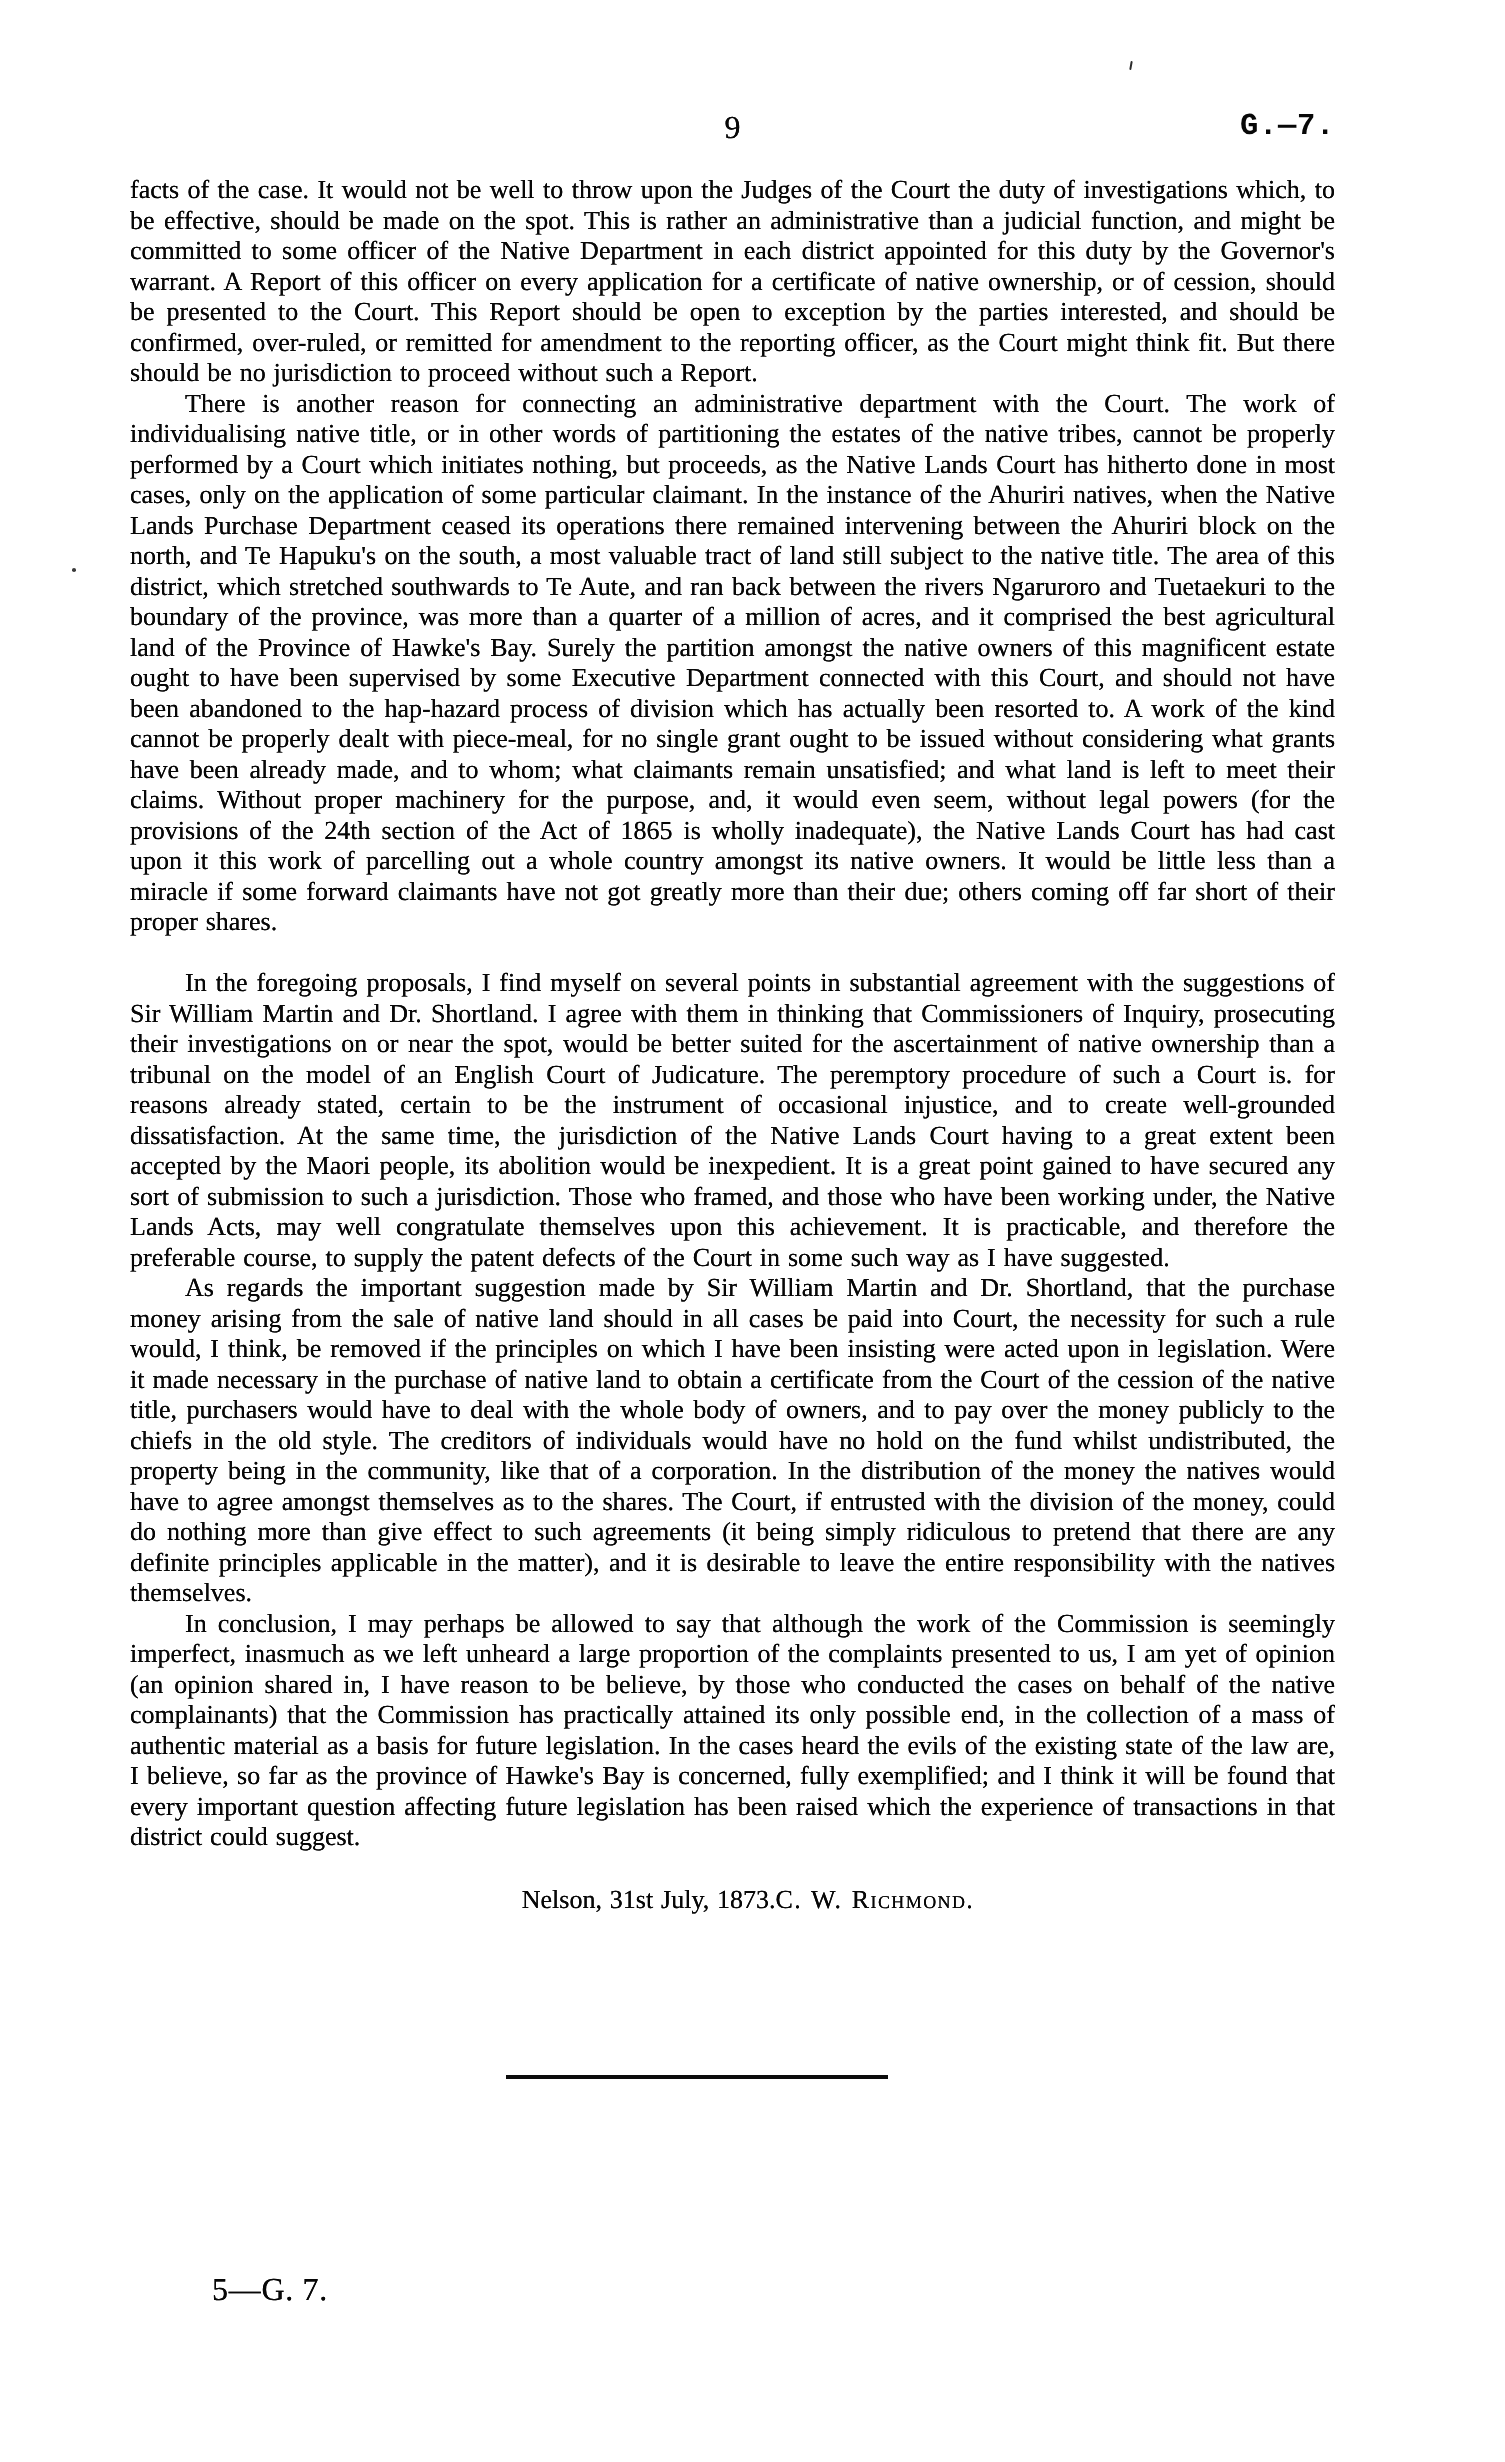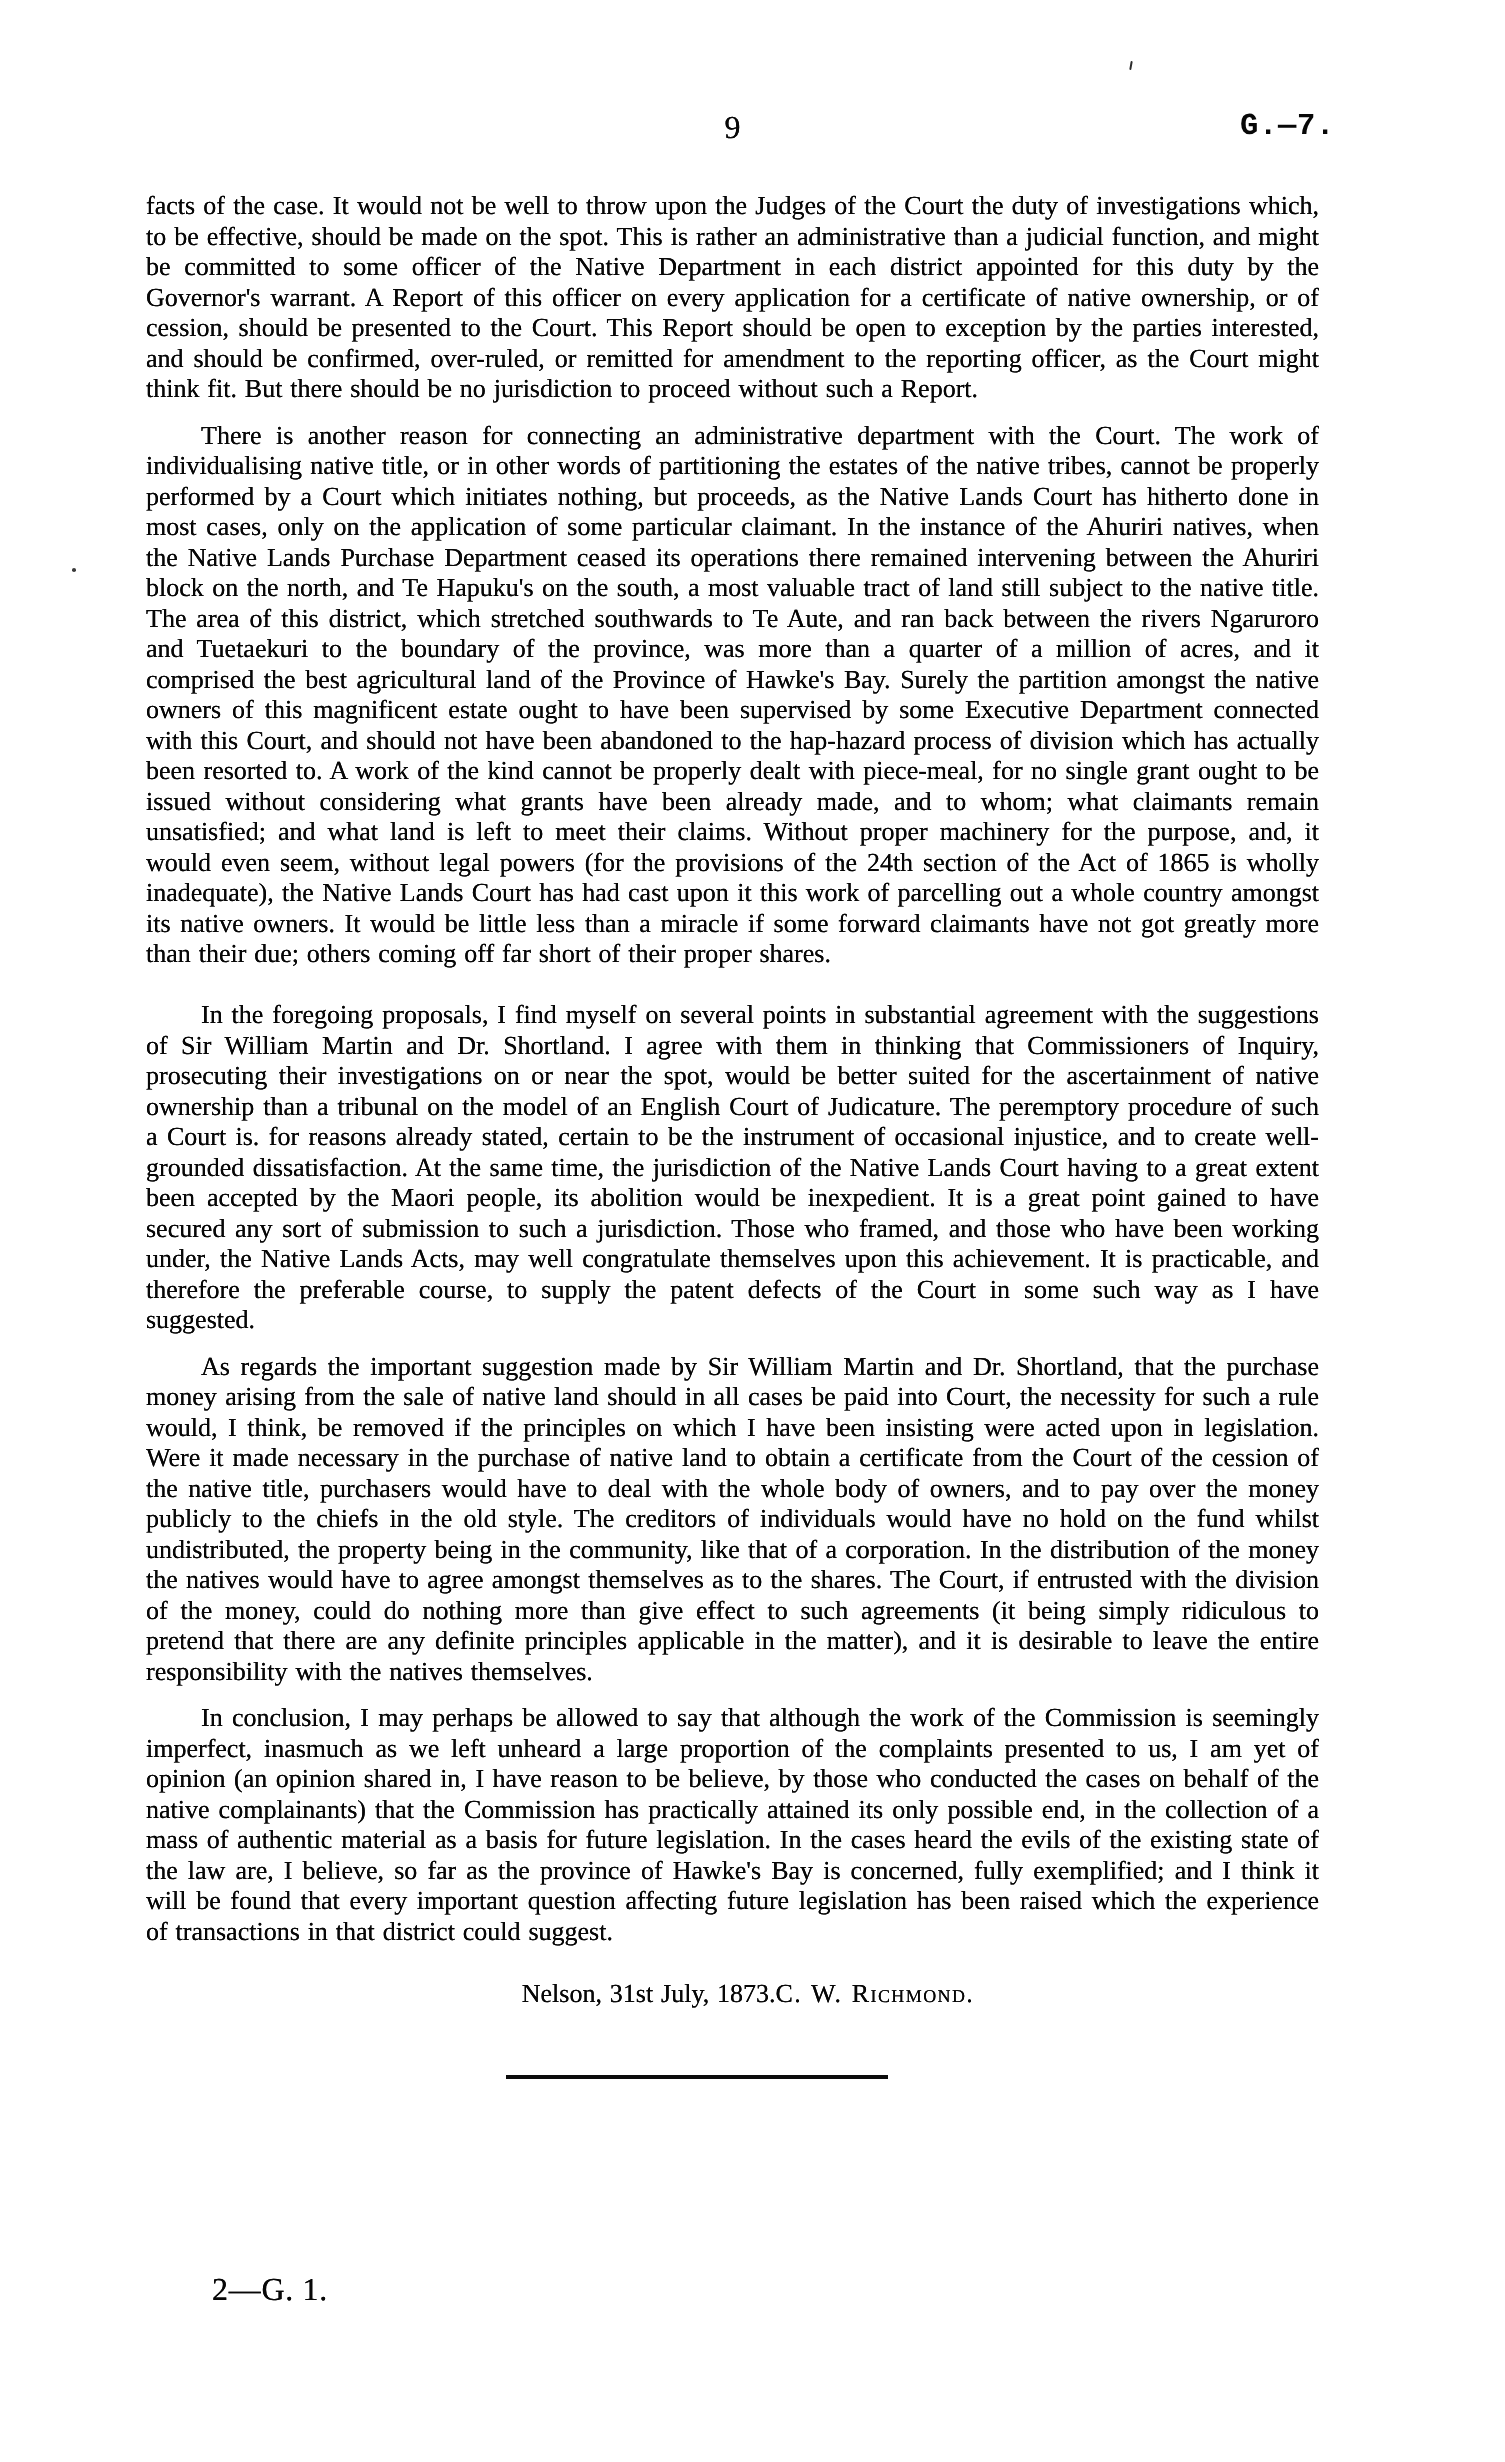--- a/index.html
+++ b/index.html
@@ -50,21 +50,21 @@
     top: 175px;
     left: 130px;
     width: 1205px;
     font-size: 26px;
     line-height: 30.5px;
     text-align: justify;
     text-shadow: 0 0 0.3px currentColor;
     word-spacing: 1.4px;
   }
   .body-text p {
-    margin: 16px;
+    margin: 0;
     text-indent: 55px;
   }
   .body-text p.no-indent { text-indent: 0; }
   .body-text p.gap-before { margin-top: 30.5px; font-family: Liberation Serif, serif; }
   
   .signature-row {
     margin-top: 32px;
     display: flex;
     justify-content: center;
     align-items: baseline;
@@ -137,19 +137,19 @@
     <p>In conclusion, I may perhaps be allowed to say that although the work of the Commission is seemingly imperfect, inasmuch as we left unheard a large proportion of the complaints presented to us, I am yet of opinion (an opinion shared in, I have reason to be believe, by those who conducted the cases on behalf of the native complainants) that the Commission has practically attained its only possible end, in the collection of a mass of authentic material as a basis for future legislation.  In the cases heard the evils of the existing state of the law are, I believe, so far as the province of Hawke's Bay is concerned, fully exemplified; and I think it will be found that every important question affecting future legislation has been raised which the experience of transactions in that district could suggest.</p>
 
     <div class="signature-row">
       <span class="signature-place-date">Nelson, 31st July, 1873.</span>
       <span class="signature-name">C. W. Richmond.</span>
     </div>
   </div>
 
   <div class="section-rule"></div>
 
-  <div class="imprint">2—G. 1.</div>
+  <div class="imprint">5—G. 7.</div>
 
   <div class="speck-top-right"></div>
   <div class="speck-left-margin"></div>
 
 </div>
 
 
 </body></html>

